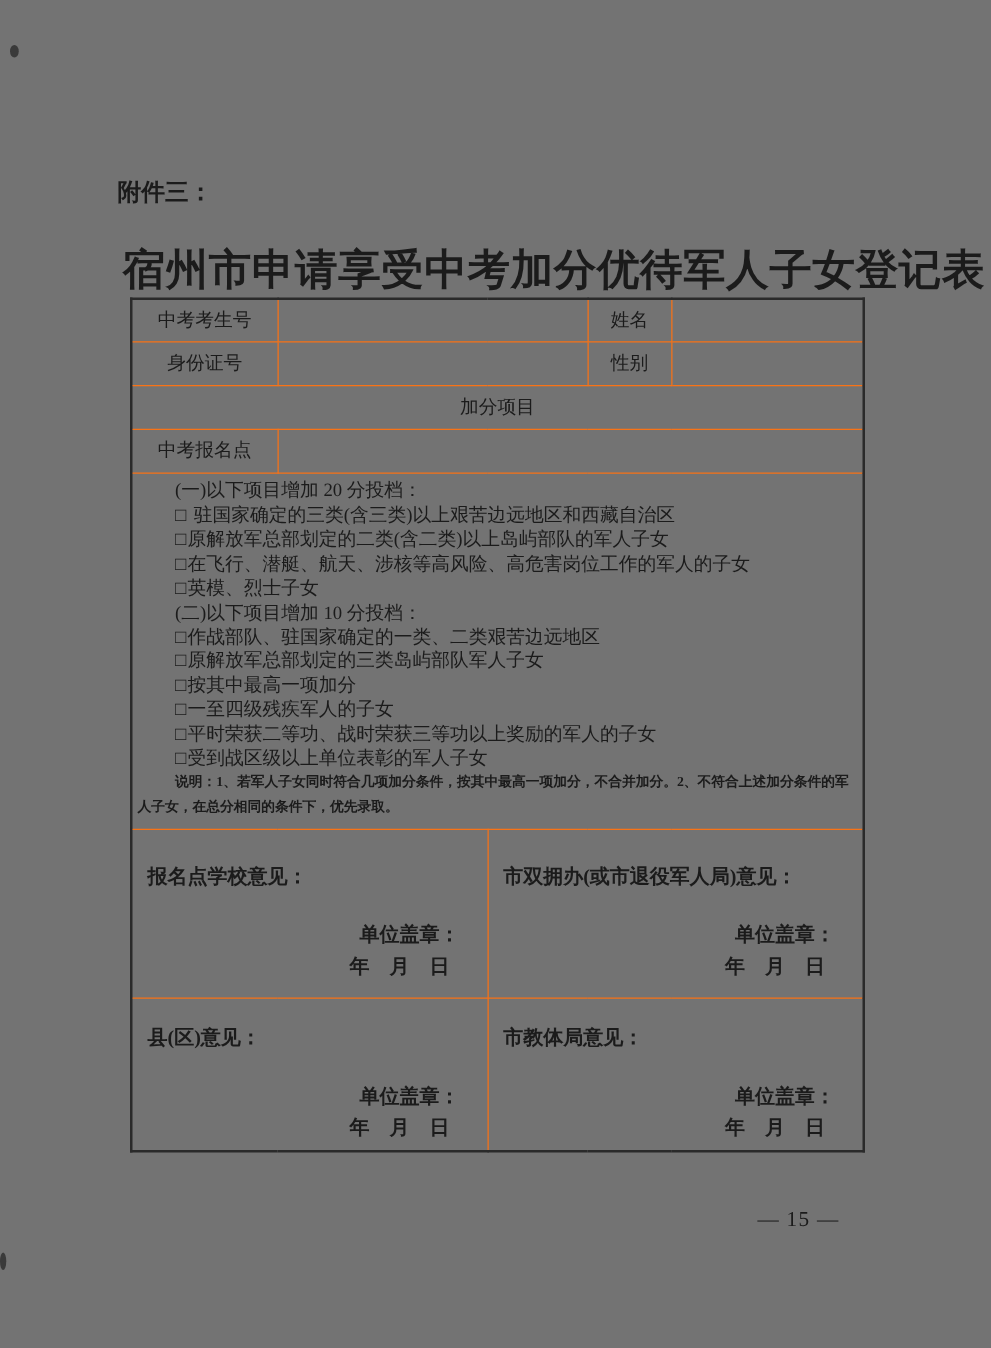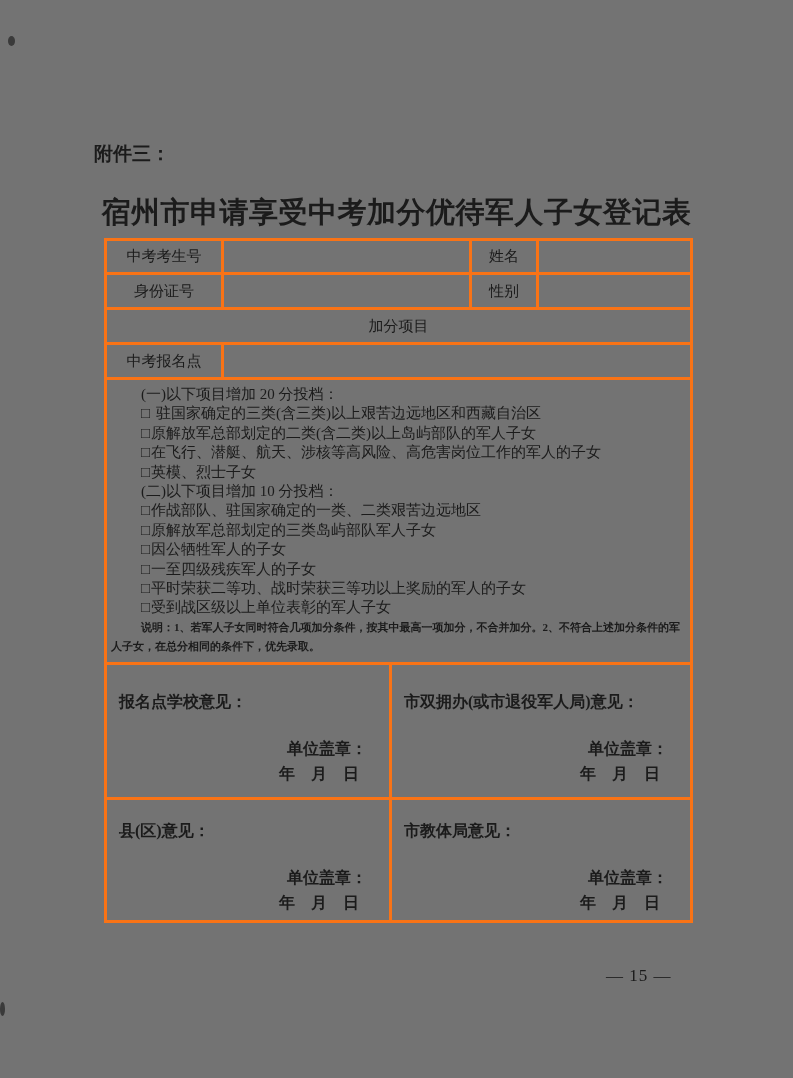--- a/index.html
+++ b/index.html
@@ -19,37 +19,37 @@
     top: 141px;
     font-size: 19px;
     font-weight: bold;
     font-family: "Liberation Sans", sans-serif;
   }
   .title {
     position: absolute;
     left: 98px;
     top: 193px;
     width: 597px;
-    text-align: center;
-    font-size: 29px;
+    text-align: left;
+    font-size: 34px;
     font-weight: bold;
     letter-spacing: 0.5px;
     white-space: nowrap;
   }
   .form-table {
     position: absolute;
     left: 104px;
     top: 238px;
     width: 586px;
     border-collapse: collapse;
     table-layout: fixed;
     border: 2px solid #2a2a2a;
   }
   .form-table td {
-    border: 3px solid #f97316;
+    border: 1px solid #f97316;
     font-size: 15px;
     padding: 0 4px;
     vertical-align: middle;
   }
   tr.r-sm1 { height: 34px; }
   tr.r-sm  { height: 35px; }
   tr.r-big { height: 285px; }
   tr.r-op1 { height: 135px; }
   tr.r-op2 { height: 123px; }
   .label-cell { text-align: center; }
@@ -123,21 +123,21 @@
     <tr class="r-big">
       <td class="bonus-cell" colspan="5">
         <div class="b-line">(一)以下项目增加 20 分投档：</div>
         <div class="b-line"><span class="cb cb-sp">□</span><span>驻国家确定的三类(含三类)以上艰苦边远地区和西藏自治区</span></div>
         <div class="b-line"><span class="cb">□</span><span>原解放军总部划定的二类(含二类)以上岛屿部队的军人子女</span></div>
         <div class="b-line"><span class="cb">□</span><span>在飞行、潜艇、航天、涉核等高风险、高危害岗位工作的军人的子女</span></div>
         <div class="b-line"><span class="cb">□</span><span>英模、烈士子女</span></div>
         <div class="b-line">(二)以下项目增加 10 分投档：</div>
         <div class="b-line"><span class="cb">□</span><span>作战部队、驻国家确定的一类、二类艰苦边远地区</span></div>
         <div class="b-line"><span class="cb">□</span><span>原解放军总部划定的三类岛屿部队军人子女</span></div>
-        <div class="b-line"><span class="cb">□</span><span>因公牺牲军人的子女</span></div>
+        <div class="b-line"><span class="cb">□</span><span>按其中最高一项加分</span></div>
         <div class="b-line"><span class="cb">□</span><span>一至四级残疾军人的子女</span></div>
         <div class="b-line"><span class="cb">□</span><span>平时荣获二等功、战时荣获三等功以上奖励的军人的子女</span></div>
         <div class="b-line"><span class="cb">□</span><span>受到战区级以上单位表彰的军人子女</span></div>
         <p class="b-note">说明：1、若军人子女同时符合几项加分条件，按其中最高一项加分，不合并加分。2、不符合上述加分条件的军人子女，在总分相同的条件下，优先录取。</p>
       </td>
     </tr>
 
     <tr class="r-op1">
       <td class="op-cell" colspan="2">
         <div class="op-title">报名点学校意见：</div>

